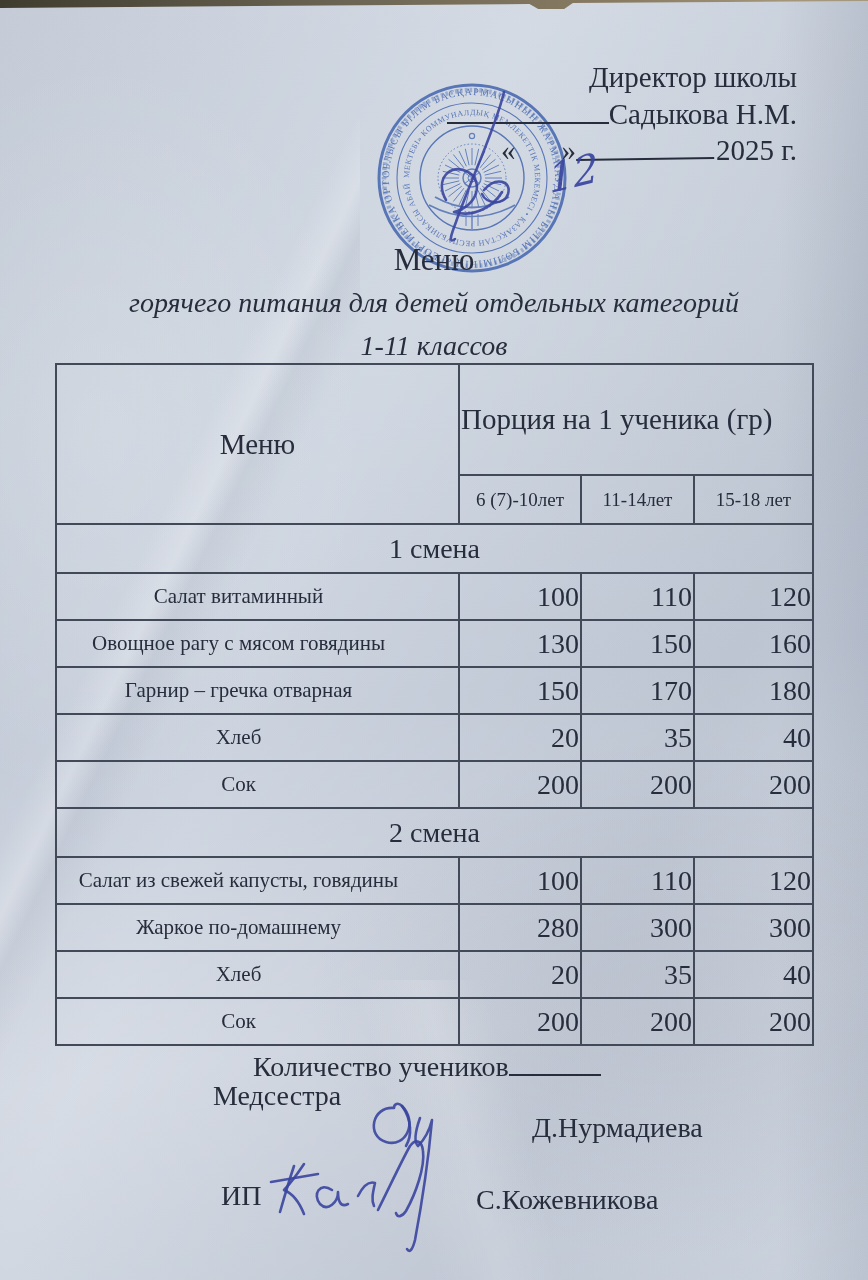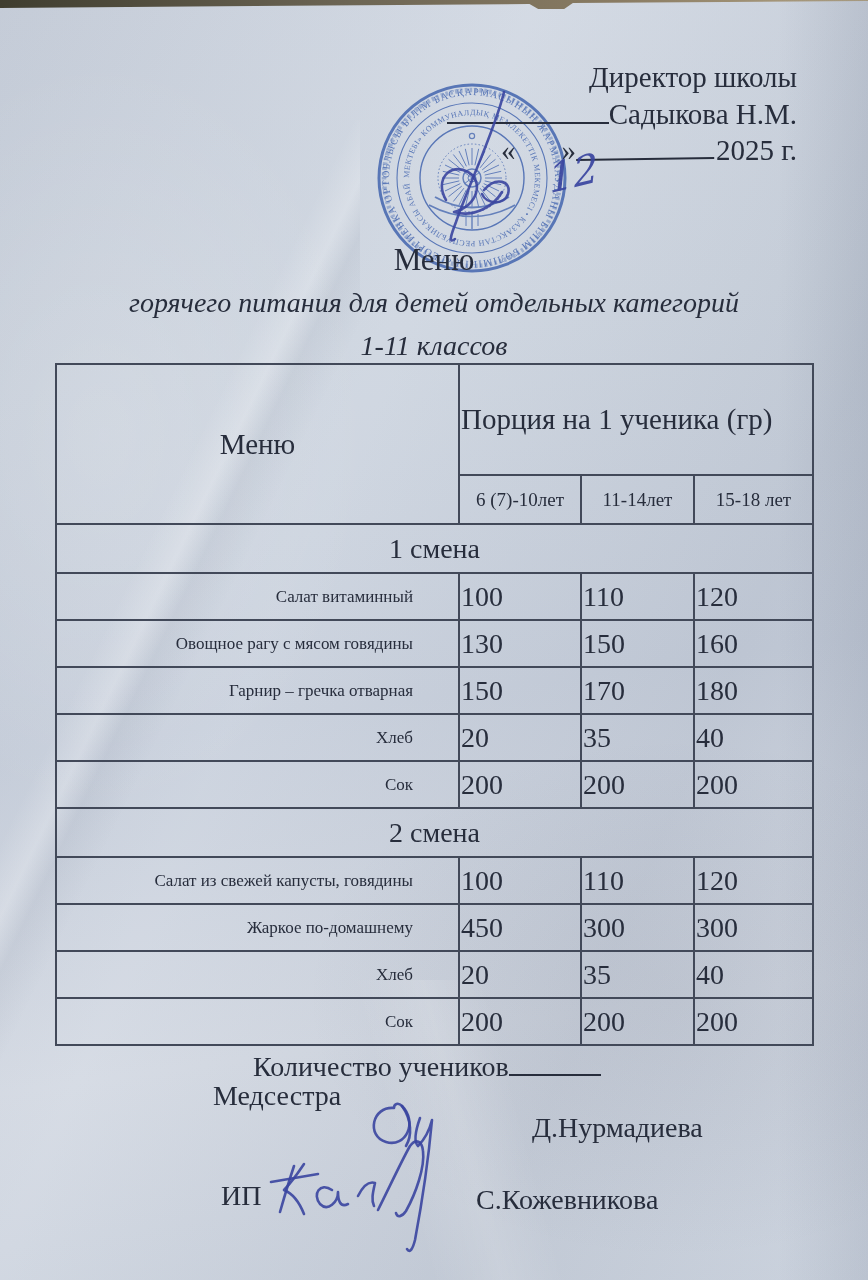--- a/index.html
+++ b/index.html
@@ -67,23 +67,23 @@
     border-collapse:collapse;table-layout:fixed;z-index:2;
   }
   table.menu th, table.menu td{
     border:2px solid var(--border);color:var(--ink);
     font-weight:normal;background:transparent;
   }
   th.h-menu{font-size:29px;text-align:center;vertical-align:middle;}
   th.h-portion{font-size:29px;text-align:left;vertical-align:middle;height:107px;}
   th.h-age{font-size:19px;text-align:center;vertical-align:middle;height:45px;margin-left:28px;}
   td.section{font-size:28px;text-align:center;vertical-align:middle;height:45px;}
-  td.dish{font-size:17px;line-height:31px;text-align:right;vertical-align:middle;
+  td.dish{font-size:21px;line-height:31px;text-align:center;vertical-align:middle;
     padding:2px 45px 2px 7px;height:41px;}
-  td.val{font-size:28px;text-align:left;vertical-align:middle;}
+  td.val{font-size:28px;text-align:right;vertical-align:middle;}
 
   
   .count-line{position:absolute;left:253px;top:1048px;font-size:28px;z-index:4;white-space:nowrap;}
   .count-u{width:92px;}
   .f-label{position:absolute;font-size:28px;z-index:4;white-space:nowrap;}
   .nurse-role{left:213px;top:1080px;text-align:right;}
   .nurse-name{left:532px;top:1112px;}
   .ip-role{left:221px;top:1180px;}
   .ip-name{left:476px;top:1184px;}
 </style>
@@ -233,21 +233,21 @@
           <td class="section" colspan="4">2 смена</td>
         </tr>
         <tr>
           <td class="dish">Салат из свежей капусты, говядины</td>
           <td class="val">100</td>
           <td class="val">110</td>
           <td class="val">120</td>
         </tr>
         <tr>
           <td class="dish">Жаркое по-домашнему</td>
-          <td class="val">450</td>
+          <td class="val">280</td>
           <td class="val">300</td>
           <td class="val">300</td>
         </tr>
         <tr>
           <td class="dish">Хлеб</td>
           <td class="val">20</td>
           <td class="val">35</td>
           <td class="val">40</td>
         </tr>
         <tr>

